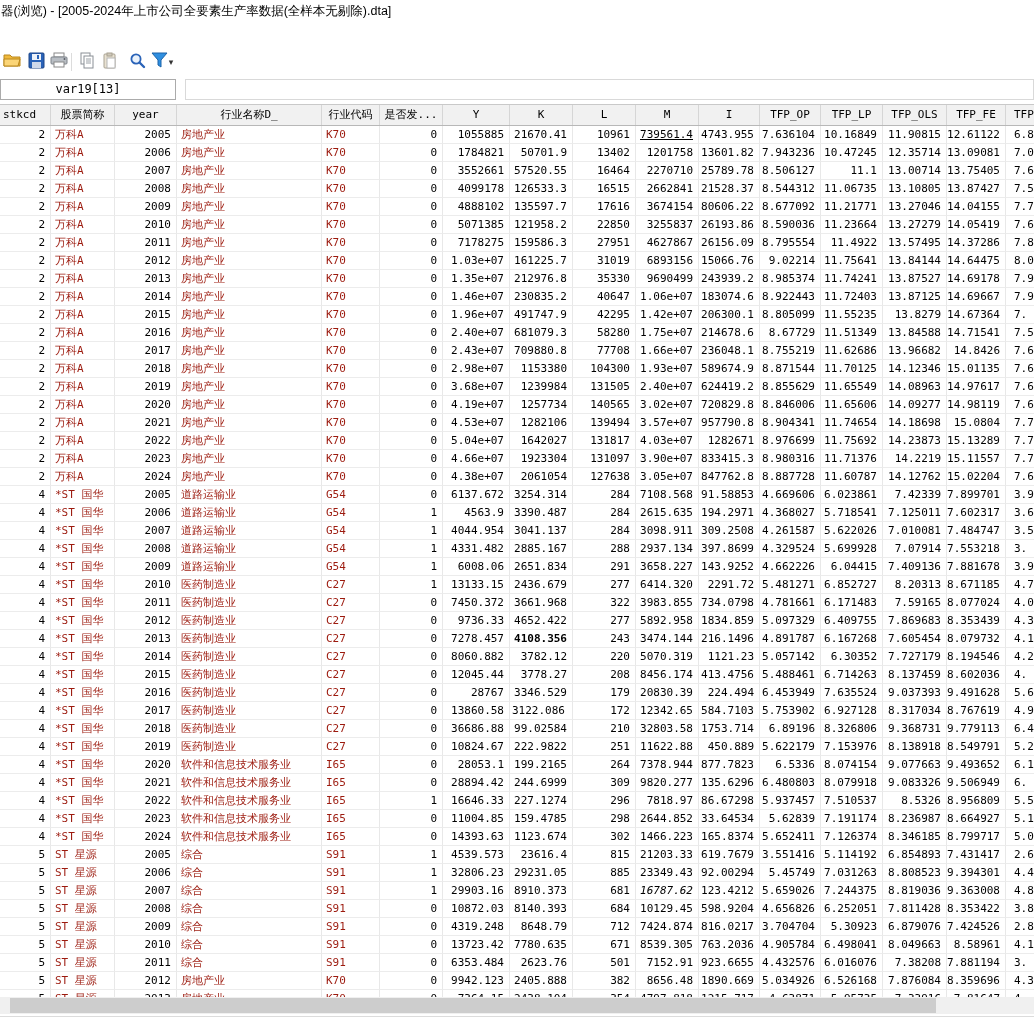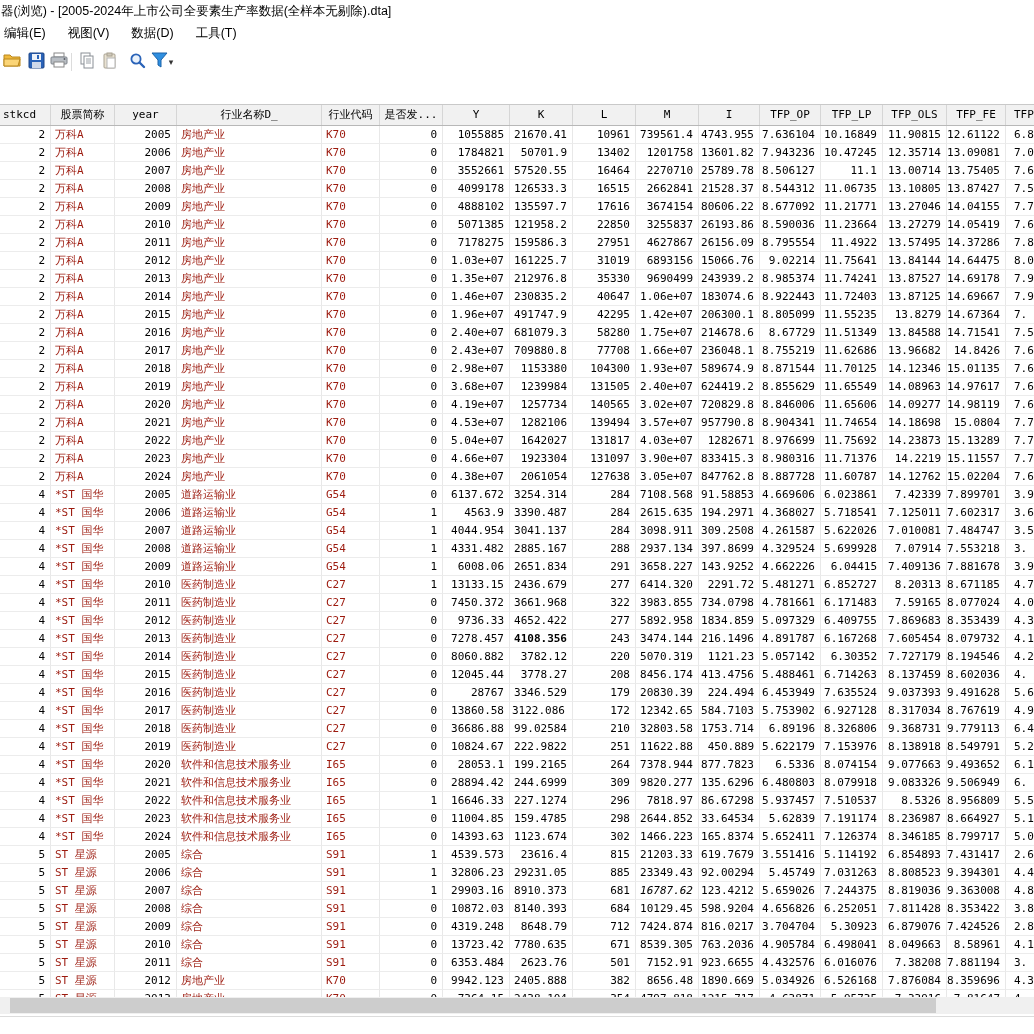--- a/index.html
+++ b/index.html
@@ -50,21 +50,20 @@
 </style>
 </head>
 <body>
 
 <div id="app">
 
   <div id="titlebar">
     <div class="title">器(浏览) - [2005-2024年上市公司全要素生产率数据(全样本无剔除).dta]</div>
   </div>
 
-  <div id="menubar"><div class="menu-item">编辑(E)</div><div class="menu-item">视图(V)</div><div class="menu-item">数据(D)</div><div class="menu-item">工具(T)</div></div>
 
   <div id="toolbar">
     <div class="tbtn" style="left:1px;">
       <span>
         <svg width="19" height="16" viewBox="0 0 19 16">
           <path d="M1 3 h6 l2 2 h8 v9 h-16 z" fill="#f0b93c" stroke="#b9871c" stroke-width="1"></path>
           <path d="M1 7 h16 l-2 7 h-14 z" fill="#fbd577" stroke="#b9871c" stroke-width="1"></path>
         </svg>
       </span>
     </div>
@@ -122,20 +121,24 @@
         <svg width="17" height="16" viewBox="0 0 17 16">
           <path d="M1 1 h15 l-6 7 v7 l-3 -2 v-5 z" fill="#2f8fe0" stroke="#1c63a8"></path>
         </svg>
       </span>
     </div>
     <div class="tbtn" style="left:165px; width:12px;">
       <span class="caret">▾</span>
     </div>
   </div>
 
+  <div id="refbar">
+    <div id="cellref">var19[13]</div>
+    <div id="formulabox"></div>
+  </div>
 
   <div id="grid">
     <div id="grid-header">
         <div class="hcell" style="width: 51px; text-align: left; padding-left: 3px;">stkcd</div>
         <div class="hcell" style="width: 64px; text-align: center;">股票简称</div>
         <div class="hcell" style="width: 62px; text-align: center;">year</div>
         <div class="hcell" style="width: 145px; text-align: center;">行业名称D_</div>
         <div class="hcell" style="width: 58px; text-align: center;">行业代码</div>
         <div class="hcell" style="width: 63px; text-align: center;">是否发...</div>
         <div class="hcell" style="width: 67px; text-align: center;">Y</div>
@@ -153,21 +156,21 @@
         <div class="grid-row">
           <div class="cell num" style="width: 51px;">2</div>
           <div class="cell str" style="width: 64px;">万科A</div>
           <div class="cell num" style="width: 62px;">2005</div>
           <div class="cell str" style="width: 145px;">房地产业</div>
           <div class="cell str" style="width: 58px;">K70</div>
           <div class="cell num" style="width: 63px;">0</div>
           <div class="cell num" style="width: 67px;">1055885</div>
           <div class="cell num" style="width: 63px;">21670.41</div>
           <div class="cell num" style="width: 63px;">10961</div>
-          <div class="cell num" style="width: 63px;">739561.4</div>
+          <div class="cell num" style="width: 63px; text-decoration: underline;">739561.4</div>
           <div class="cell num" style="width: 61px;">4743.955</div>
           <div class="cell num" style="width: 61px;">7.636104</div>
           <div class="cell num" style="width: 62px;">10.16849</div>
           <div class="cell num" style="width: 64px;">11.90815</div>
           <div class="cell num" style="width: 59px;">12.61122</div>
           <div class="cell lastcol" style="color: rgb(0, 0, 0); width: 110px;">6.8</div>
         </div>
         <div class="grid-row">
           <div class="cell num" style="width: 51px;">2</div>
           <div class="cell str" style="width: 64px;">万科A</div>

